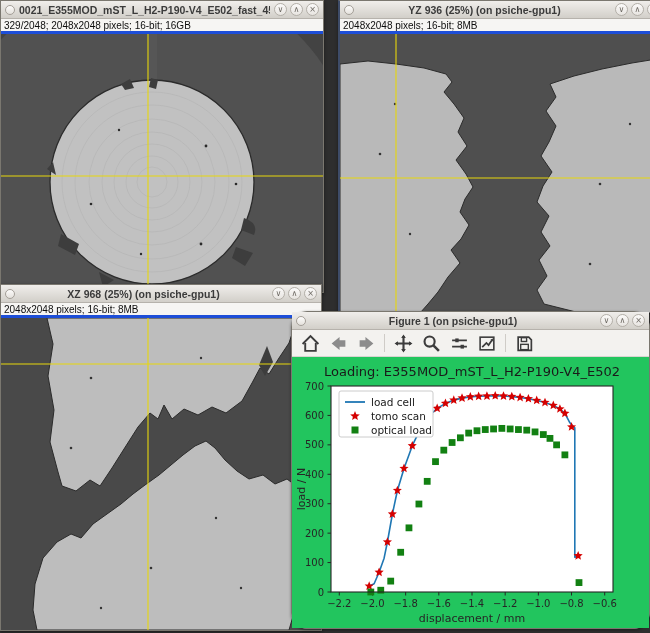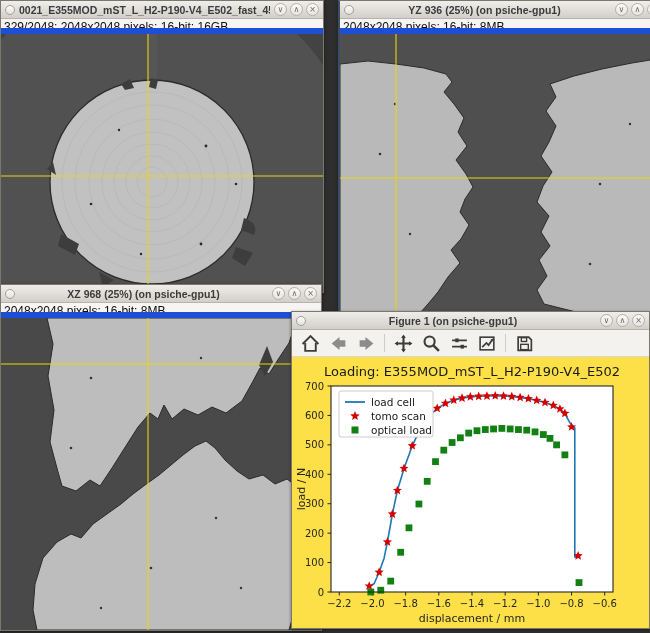--- a/index.html
+++ b/index.html
@@ -11,30 +11,30 @@
             background:linear-gradient(#f0eeeb,#d2cfc9);border-bottom:1px solid #b6b2ac;
             box-sizing:border-box;}
   .menudot{width:8px;height:8px;border:1px solid #a49f98;border-radius:50%;margin:0 4px;flex:0 0 auto;
            background:linear-gradient(#fdfcfb,#e4e1dc);}
   .title{flex:1;text-align:center;font-size:10.5px;font-weight:bold;color:#3b3b3b;
          white-space:nowrap;overflow:hidden;}
   .winbtns{display:flex;gap:3px;margin:0 4px;flex:0 0 auto;}
   .wbtn{width:13px;height:13px;border:1px solid #b3afa8;border-radius:50%;
         background:linear-gradient(#fbfaf9,#e7e4e0);color:#6e6a64;font-size:8px;line-height:12px;
         text-align:center;padding:0;display:block;font-family:"DejaVu Sans",sans-serif;}
-  .infobar{height:15px;background:#f6f5f3;border-bottom:6px solid #1d4ed8;font-size:12px;
+  .infobar{height:15px;background:#f6f5f3;border-bottom:3px solid #1d4ed8;font-size:10px;
            color:#0d0d0d;padding:1px 7px 0 3px;box-sizing:border-box;white-space:nowrap;overflow:hidden;}
   .imgwrap{line-height:0;background:#484848;}
   
   .mpl-toolbar{height:27px;background:#f3f2ef;border-bottom:1px solid #d8d5d0;display:flex;
                align-items:center;padding-left:5px;gap:2px;box-sizing:border-box;}
   .tbtn{width:26px;height:24px;background:none;border:none;padding:0;display:flex;
         align-items:center;justify-content:center;cursor:pointer;}
   .tsep{width:1px;height:18px;background:#cfccc7;margin:0 3px;}
-  .canvas{background:#fde047;line-height:0;}
+  .canvas{background:#22c55e;line-height:0;}
   
   .ct{font:13px "DejaVu Sans",sans-serif;fill:#1a1a1a;text-anchor:middle;}
   .tl{font:10px "DejaVu Sans",sans-serif;fill:#262626;text-anchor:middle;}
   .ytl{font:10px "DejaVu Sans",sans-serif;fill:#262626;text-anchor:end;}
   .al{font:11px "DejaVu Sans",sans-serif;fill:#262626;text-anchor:middle;}
   .ll{font:10.5px "DejaVu Sans",sans-serif;fill:#1a1a1a;}
   .hidden-defs{position:absolute;width:0;height:0;overflow:hidden;}
 </style>
 </head>
 <body>
@@ -189,21 +189,21 @@
           <circle cx="215" cy="200" r="1.2"></circle>
         </g>
         <g stroke="#e8d70c" stroke-width="1.1">
           <line x1="147" y1="0" x2="147" y2="312"></line>
           <line x1="0" y1="46" x2="320" y2="46"></line>
         </g>
       </svg>
     </div>
   </div>
 
-  <div class="window" style="left:291px;top:311px;width:359px;height:318px;z-index:4;">
+  <div class="window" style="left:291px;top:311px;width:359px;height:318px;z-index:4;border-radius:16px;">
     <div class="titlebar">
       <span class="menudot"></span>
       <span class="title">Figure 1 (on psiche-gpu1)</span>
       <span class="winbtns">
         <button class="wbtn">∨</button>
         <button class="wbtn">∧</button>
         <button class="wbtn">×</button>
       </span>
     </div>
     <div class="mpl-toolbar" id="mpl-toolbar">

